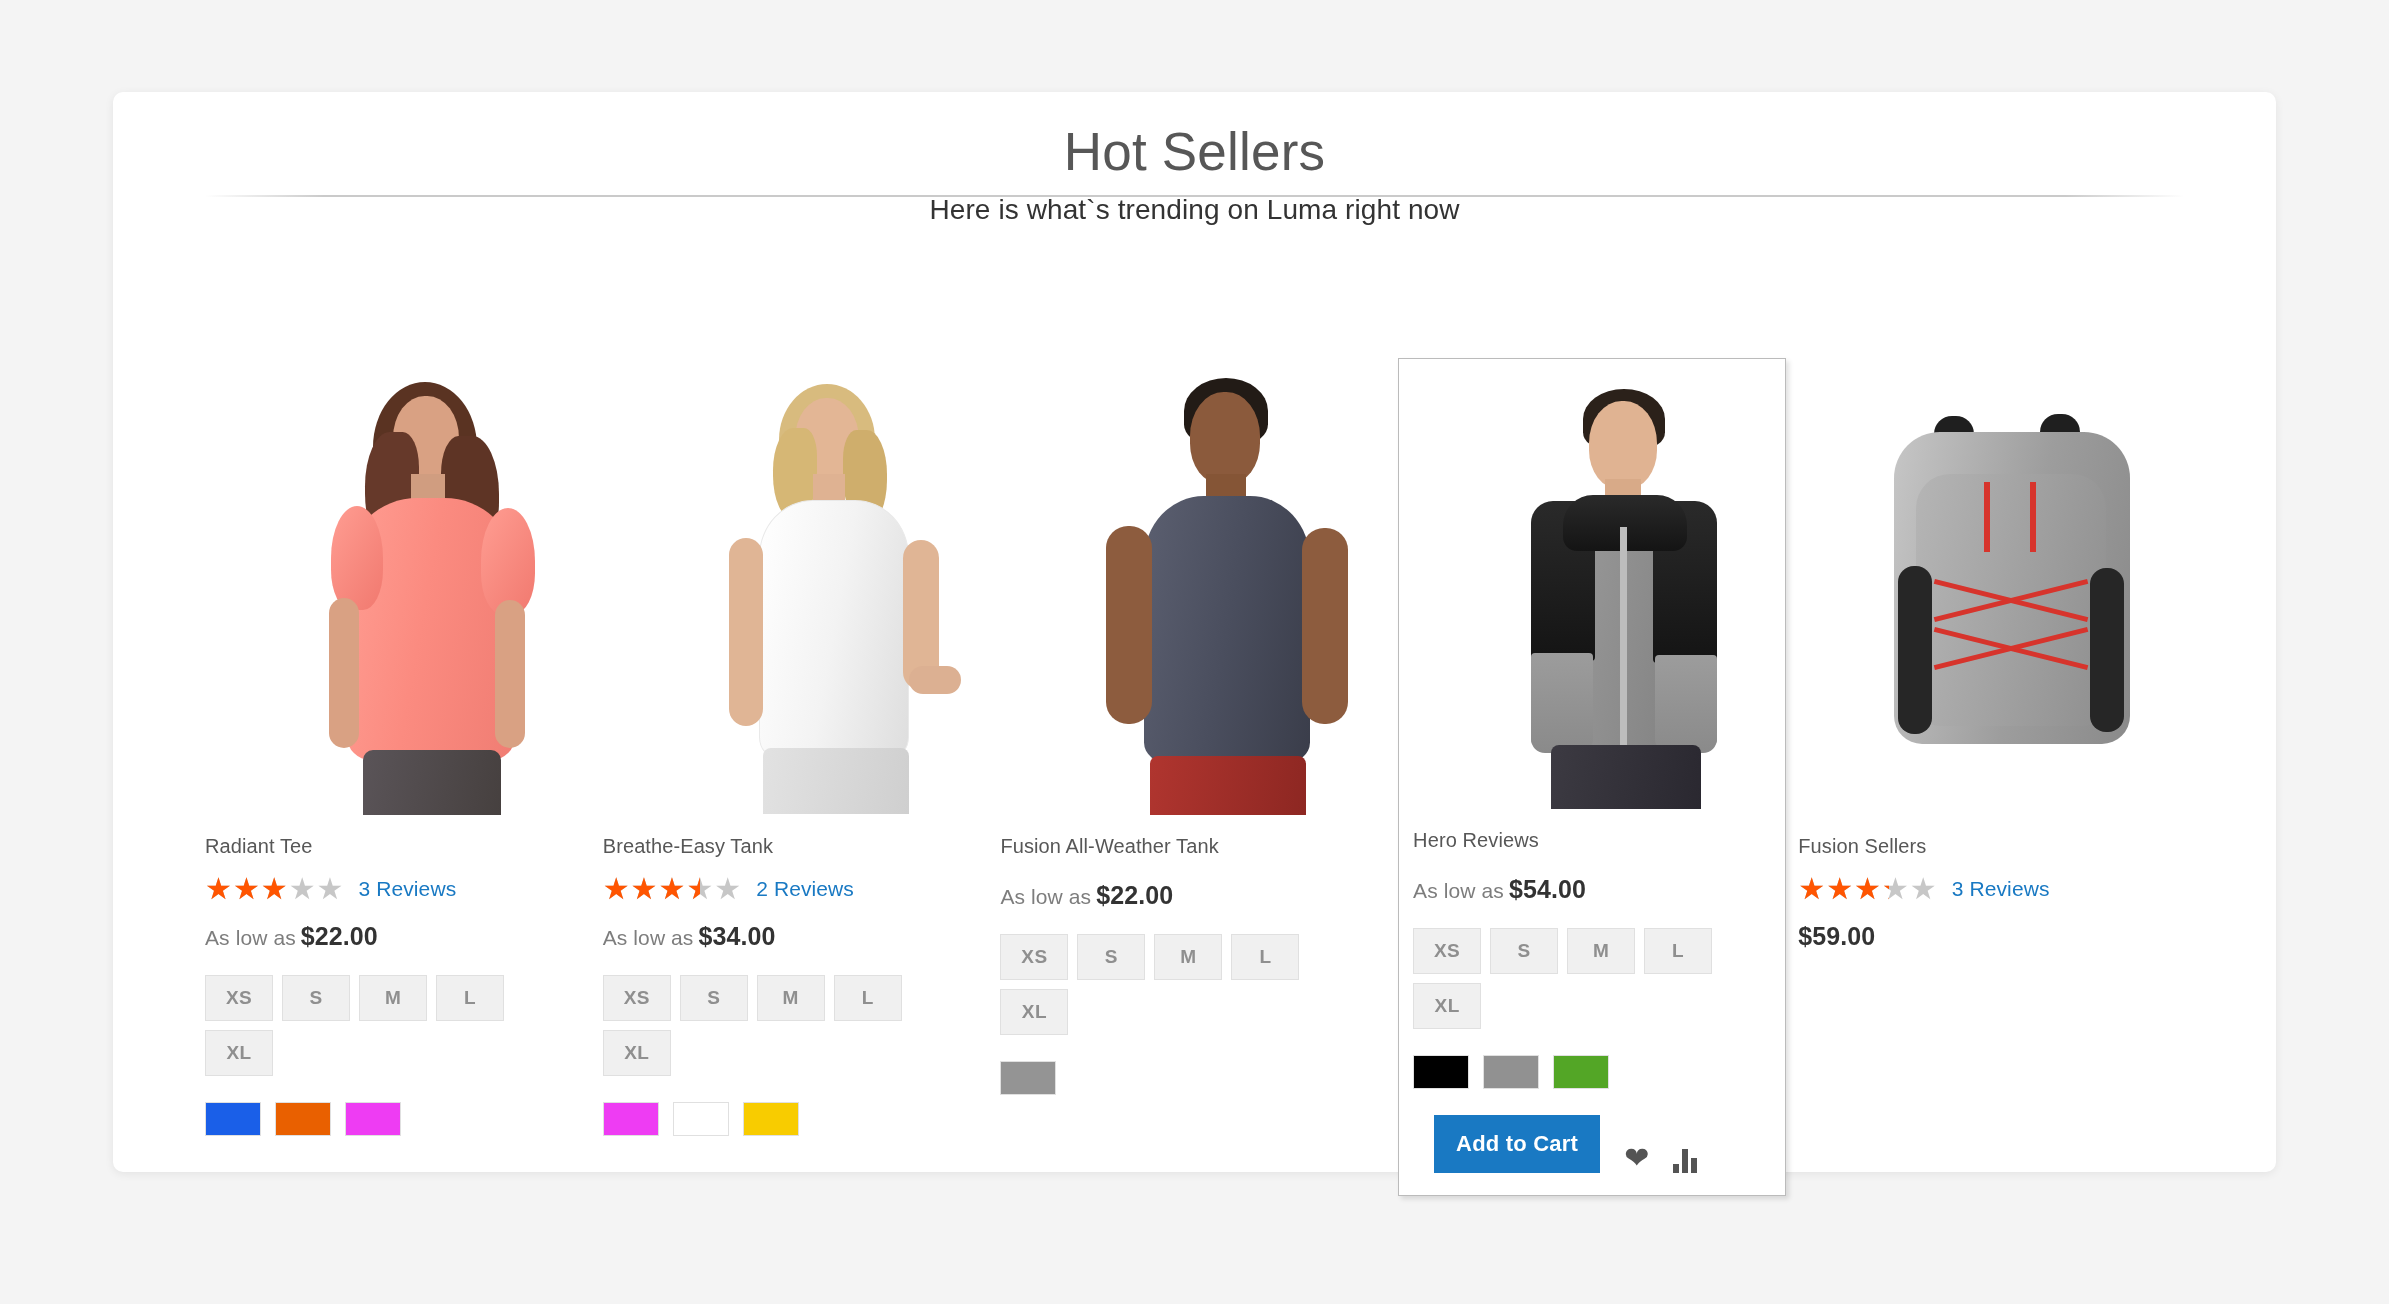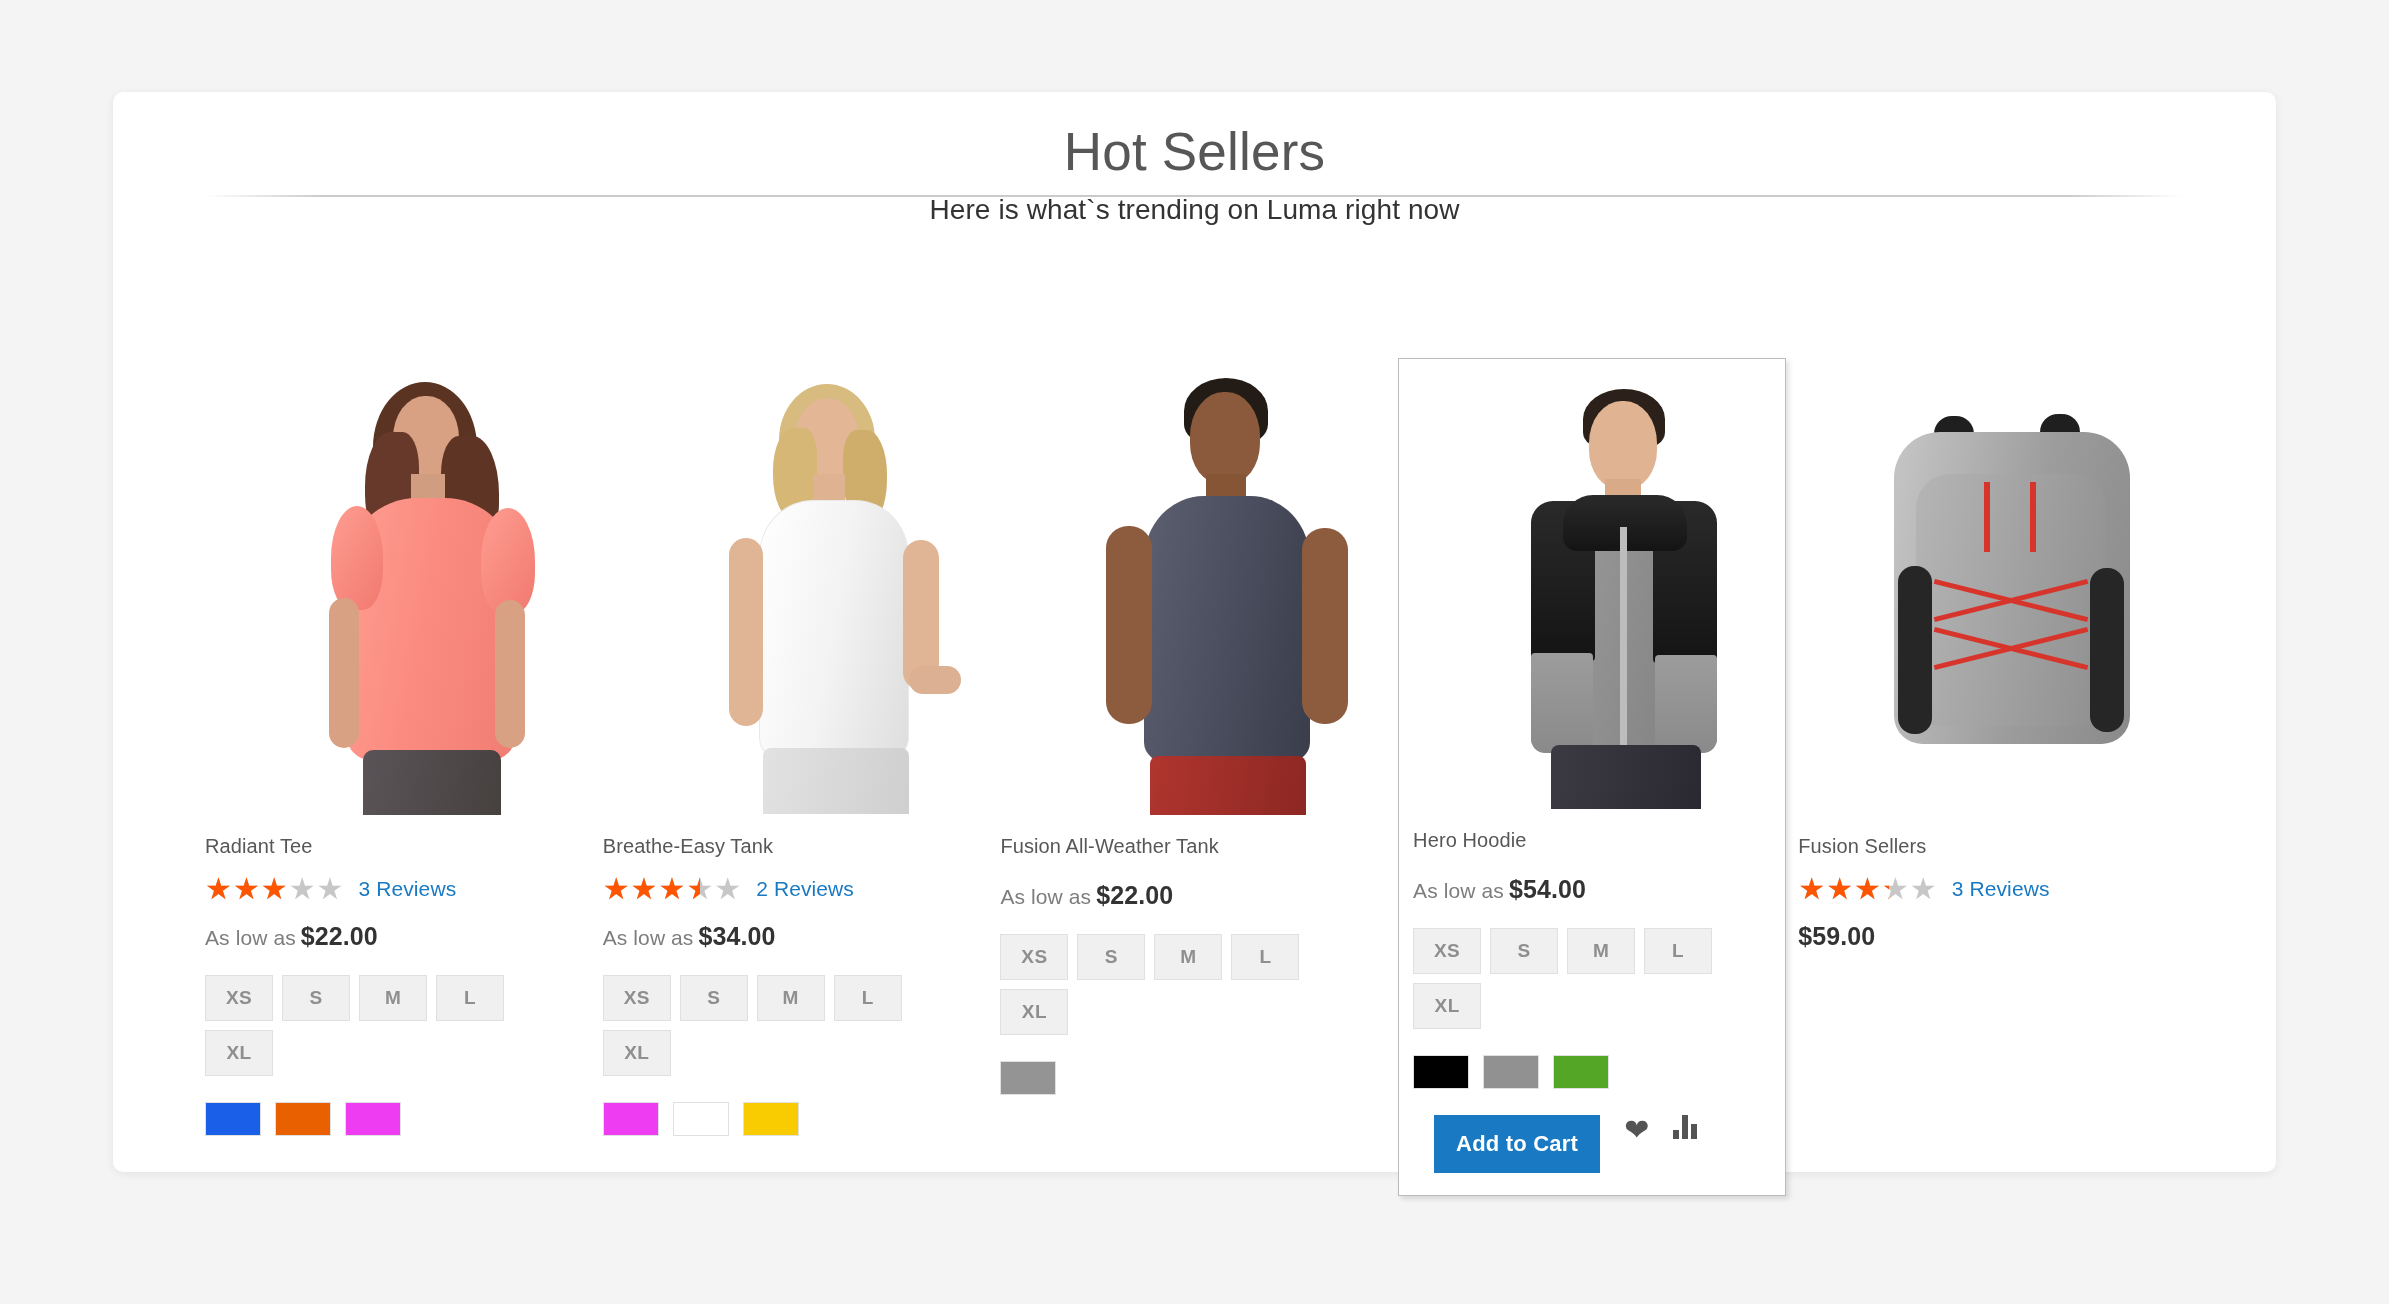--- a/index.html
+++ b/index.html
@@ -244,21 +244,21 @@
   }
   .color-swatch {
     width: 56px;
     height: 34px;
     border: 1px solid #e0e0e0;
   }
 
   .actions-row {
     margin-top: 26px;
     display: flex;
-    align-items: flex-start;
+    align-items: flex-end;
     padding-left: 21px;
   }
   .btn-cart {
     background: #1979c3;
     color: #ffffff;
     border: none;
     font-size: 22px;
     font-weight: bold;
     padding: 0 22px;
     height: 58px;
@@ -425,21 +425,21 @@
           <div class="m-torso hoodie-black" style="left:118px;top:132px;width:64px;height:160px;border-radius:22px 4px 4px 4px;"></div>
           <div class="m-torso hoodie-black" style="left:240px;top:132px;width:64px;height:162px;border-radius:4px 22px 4px 4px;"></div>
           <div class="m-torso hoodie-black" style="left:150px;top:126px;width:124px;height:56px;border-radius:30px 30px 14px 14px;"></div>
           <div class="m-torso hoodie-zip" style="left:207px;top:158px;width:7px;height:222px;"></div>
           <div class="m-torso" style="left:118px;top:284px;width:62px;height:100px;background:linear-gradient(180deg,#9c9c9c,#8a8a8a);border-radius:4px 4px 14px 14px;"></div>
           <div class="m-torso" style="left:242px;top:286px;width:62px;height:98px;background:linear-gradient(180deg,#9c9c9c,#8a8a8a);border-radius:4px 4px 14px 14px;"></div>
           <div class="m-leg pants-dark" style="left:138px;top:376px;width:150px;height:68px;border-radius:8px 8px 0 0;"></div>
         </div>
       </div>
       <div class="product-details">
-        <a class="product-name">Hero Hoodie</a>
+        <a class="product-name">Hero Reviews</a>
         <div class="price-row" style="margin-top:22px">
           <span class="price-label">As low as</span><span class="price-value">$54.00</span>
         </div>
         <div class="swatch-sizes">
           <div class="size-swatch">XS</div>
           <div class="size-swatch">S</div>
           <div class="size-swatch">M</div>
           <div class="size-swatch">L</div>
           <div class="size-swatch">XL</div>
         </div>

